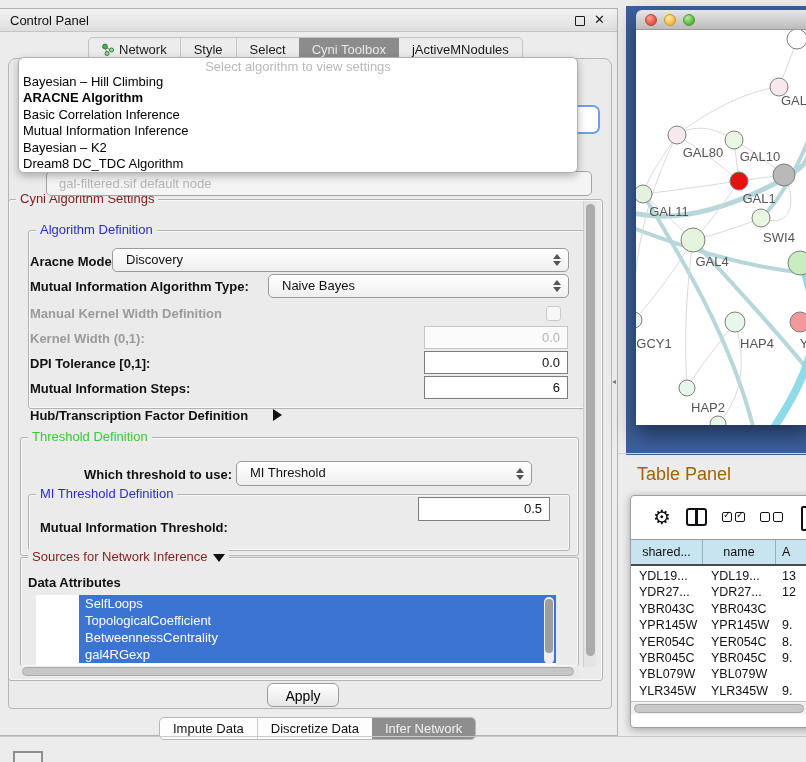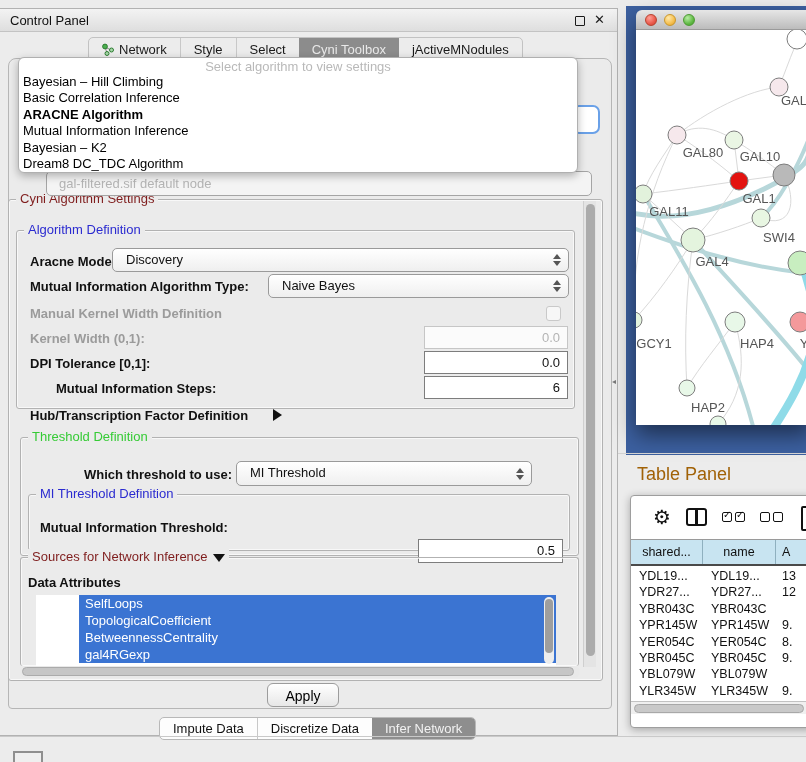--- a/index.html
+++ b/index.html
@@ -162,21 +162,21 @@
 
     <div class="bg-combo">
       <span>gal-filtered.sif default node</span>
     </div>
     <div class="focus-frag"></div>
 
     <div class="grp" style="left:8px;top:190px;width:593px;height:480px;">
       <span class="legend black">Cyni Algorithm Settings</span>
     </div>
 
-    <div class="grp" style="left:16px;top:221px;width:557px;height:177px;">
+    <div class="grp" style="left:28px;top:221px;width:557px;height:177px;">
       <span class="legend blue">Algorithm Definition</span>
     </div>
 
     <span class="lbl b" style="left:30px;top:245px;">Aracne Mode:</span>
     <div class="combo" style="left:112px;top:239px;width:457px;height:24px;">
       <span class="cv">Discovery</span>
       <span class="spin"></span>
     </div>
 
     <span class="lbl b" style="left:30px;top:270px;">Mutual Information Algorithm Type:</span>
@@ -191,41 +191,41 @@
     <span class="lbl dis" style="left:30px;top:322px;">Kernel Width (0,1):</span>
     <div class="field dis" style="left:424px;top:317px;width:144px;height:23px;">
       <span>0.0</span>
     </div>
 
     <span class="lbl b" style="left:30px;top:347px;">DPI Tolerance [0,1]:</span>
     <div class="field" style="left:424px;top:342px;width:144px;height:23px;">
       <span>0.0</span>
     </div>
 
-    <span class="lbl b" style="left:30px;top:372px;padding-left:26px;">Mutual Information Steps:</span>
+    <span class="lbl b" style="left:30px;top:372px;">Mutual Information Steps:</span>
     <div class="field" style="left:424px;top:367px;width:144px;height:23px;">
       <span>6</span>
     </div>
 
     <span class="lbl b" style="left:30px;top:399px;">Hub/Transcription Factor Definition</span>
     <span class="tri-right" style="left:273px;top:400px;"></span>
 
     <div class="grp" style="left:20px;top:428px;width:557px;height:117px;">
       <span class="legend green">Threshold Definition</span>
     </div>
     <span class="lbl b" style="left:84px;top:458px;">Which threshold to use:</span>
     <div class="combo" style="left:236px;top:452px;width:296px;height:25px;">
       <span class="cv">MI Threshold</span>
       <span class="spin"></span>
     </div>
     <div class="grp" style="left:28px;top:485px;width:540px;height:55px;">
       <span class="legend blue">MI Threshold Definition</span>
     </div>
     <span class="lbl b" style="left:40px;top:511px;">Mutual Information Threshold:</span>
-    <div class="field" style="left:418px;top:530px;width:145px;height:24px;">
+    <div class="field" style="left:418px;top:488px;width:132px;height:24px;">
       <span>0.5</span>
     </div>
 
     <div class="grp" style="left:20px;top:548px;width:557px;height:108px;border-bottom:none;">
       <span class="legend black"><span>Sources for Network Inference</span><span class="tri-down"></span></span>
     </div>
     <span class="lbl b" style="left:28px;top:566px;text-align:center;">Data Attributes</span>
     <div class="attr-list" id="attr-list">
         <div class="attr-item">SelfLoops</div>
         <div class="attr-item">TopologicalCoefficient</div>
@@ -249,22 +249,22 @@
         <div class="btab">Impute Data</div>
         <div class="btab">Discretize Data</div>
         <div class="btab sel">Infer Network</div>
       </div>
   </div>
 
   <div class="algo-dd">
     <div class="algo-ph">Select algorithm to view settings</div>
     <div id="algo-items">
         <div class="algo-item">Bayesian – Hill Climbing</div>
+        <div class="algo-item bold">ARACNE Algorithm</div>
         <div class="algo-item">Basic Correlation Inference</div>
-        <div class="algo-item bold">ARACNE Algorithm</div>
         <div class="algo-item">Mutual Information Inference</div>
         <div class="algo-item">Bayesian – K2</div>
         <div class="algo-item">Dream8 DC_TDC Algorithm</div>
       </div>
   </div>
 
   <div class="desktop"></div>
   <div class="netwin">
     <div class="netwin-title">
       <span class="light red"></span>

